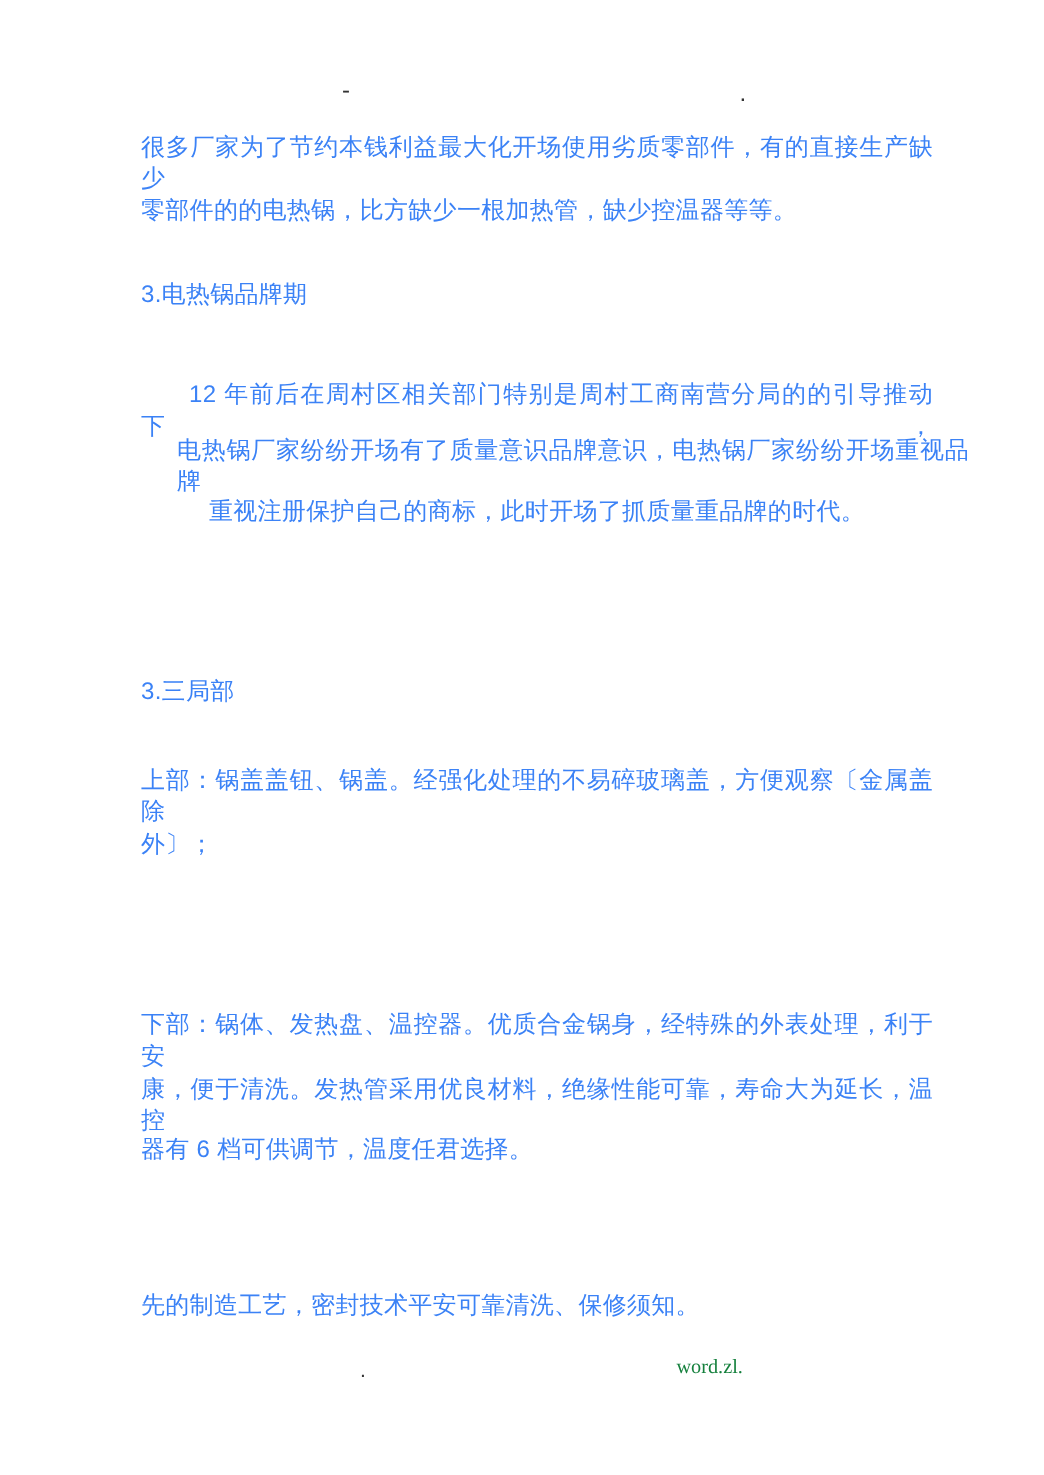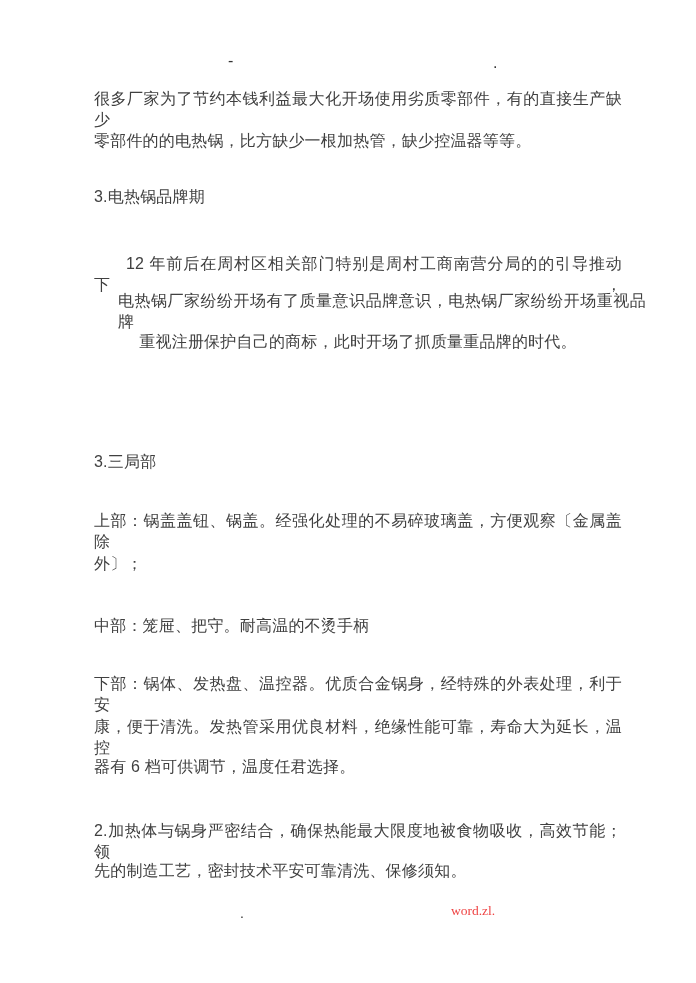--- a/index.html
+++ b/index.html
@@ -14,21 +14,21 @@
     background: #ffffff;
     overflow: hidden;
     font-family: "Liberation Sans", sans-serif;
   }
   .line {
     position: absolute;
     left: 94px;
     width: 528px;
     font-size: 16px;
     line-height: 21px;
-    color: #404040;
+    color: #3b82f6;
     letter-spacing: 0.2px;
     white-space: normal;
   }
   .fill {
     text-align: justify;
     text-align-last: justify;
   }
   .indent {
     text-indent: 32px;
   }
@@ -39,21 +39,21 @@
   .mark {
     position: absolute;
     font-size: 16px;
     line-height: 10px;
     color: #333333;
   }
   .footer-brand {
     position: absolute;
     font-family: "Liberation Serif", serif;
     font-size: 13.5px;
-    color: #ef4444;
+    color: #15803d;
   }
 </style>
 </head>
 <body>
 
 <div class="page">
 
   <span class="mark" style="left:228px; top:56px;">-</span>
   <span class="mark" style="left:493px; top:58px;">.</span>
 
@@ -65,25 +65,23 @@
   <div class="line fill indent" style="top:253px;">12 年前后在周村区相关部门特别是周村工商南营分局的的引导推动下，</div>
   <div class="line fill" style="top:290px;margin-left:24px;">电热锅厂家纷纷开场有了质量意识品牌意识，电热锅厂家纷纷开场重视品牌</div>
   <div class="line" style="top:331px;text-align:center;">重视注册保护自己的商标，此时开场了抓质量重品牌的时代。</div>
 
 
   <div class="line" style="top:451px;">3.三局部</div>
 
   <div class="line fill" style="top:510px;">上部：锅盖盖钮、锅盖。经强化处理的不易碎玻璃盖，方便观察〔金属盖除</div>
   <div class="line" style="top:553px;">外〕；</div>
 
-  <div class="line" style="top:615px;">中部：笼屉、把守。耐高温的不烫手柄</div>
 
   <div class="line fill" style="top:716px;">康，便于清洗。发热管采用优良材料，绝缘性能可靠，寿命大为延长，温控</div>
   <div class="line fill" style="top:673px;">下部：锅体、发热盘、温控器。优质合金锅身，经特殊的外表处理，利于安</div>
   <div class="line" style="top:756px;">器有 6 档可供调节，温度任君选择。</div>
 
-  <div class="line fill" style="top:820px;">2.加热体与锅身严密结合，确保热能最大限度地被食物吸收，高效节能；领</div>
   <div class="line" style="top:860px;">先的制造工艺，密封技术平安可靠清洗、保修须知。</div>
 
   <span class="mark" style="left:240px; top:908px; font-size:14px;">.</span>
   <span class="footer-brand" style="left:451px; top:903px;">word.zl.</span>
 
 </div>
 
 </body></html>

